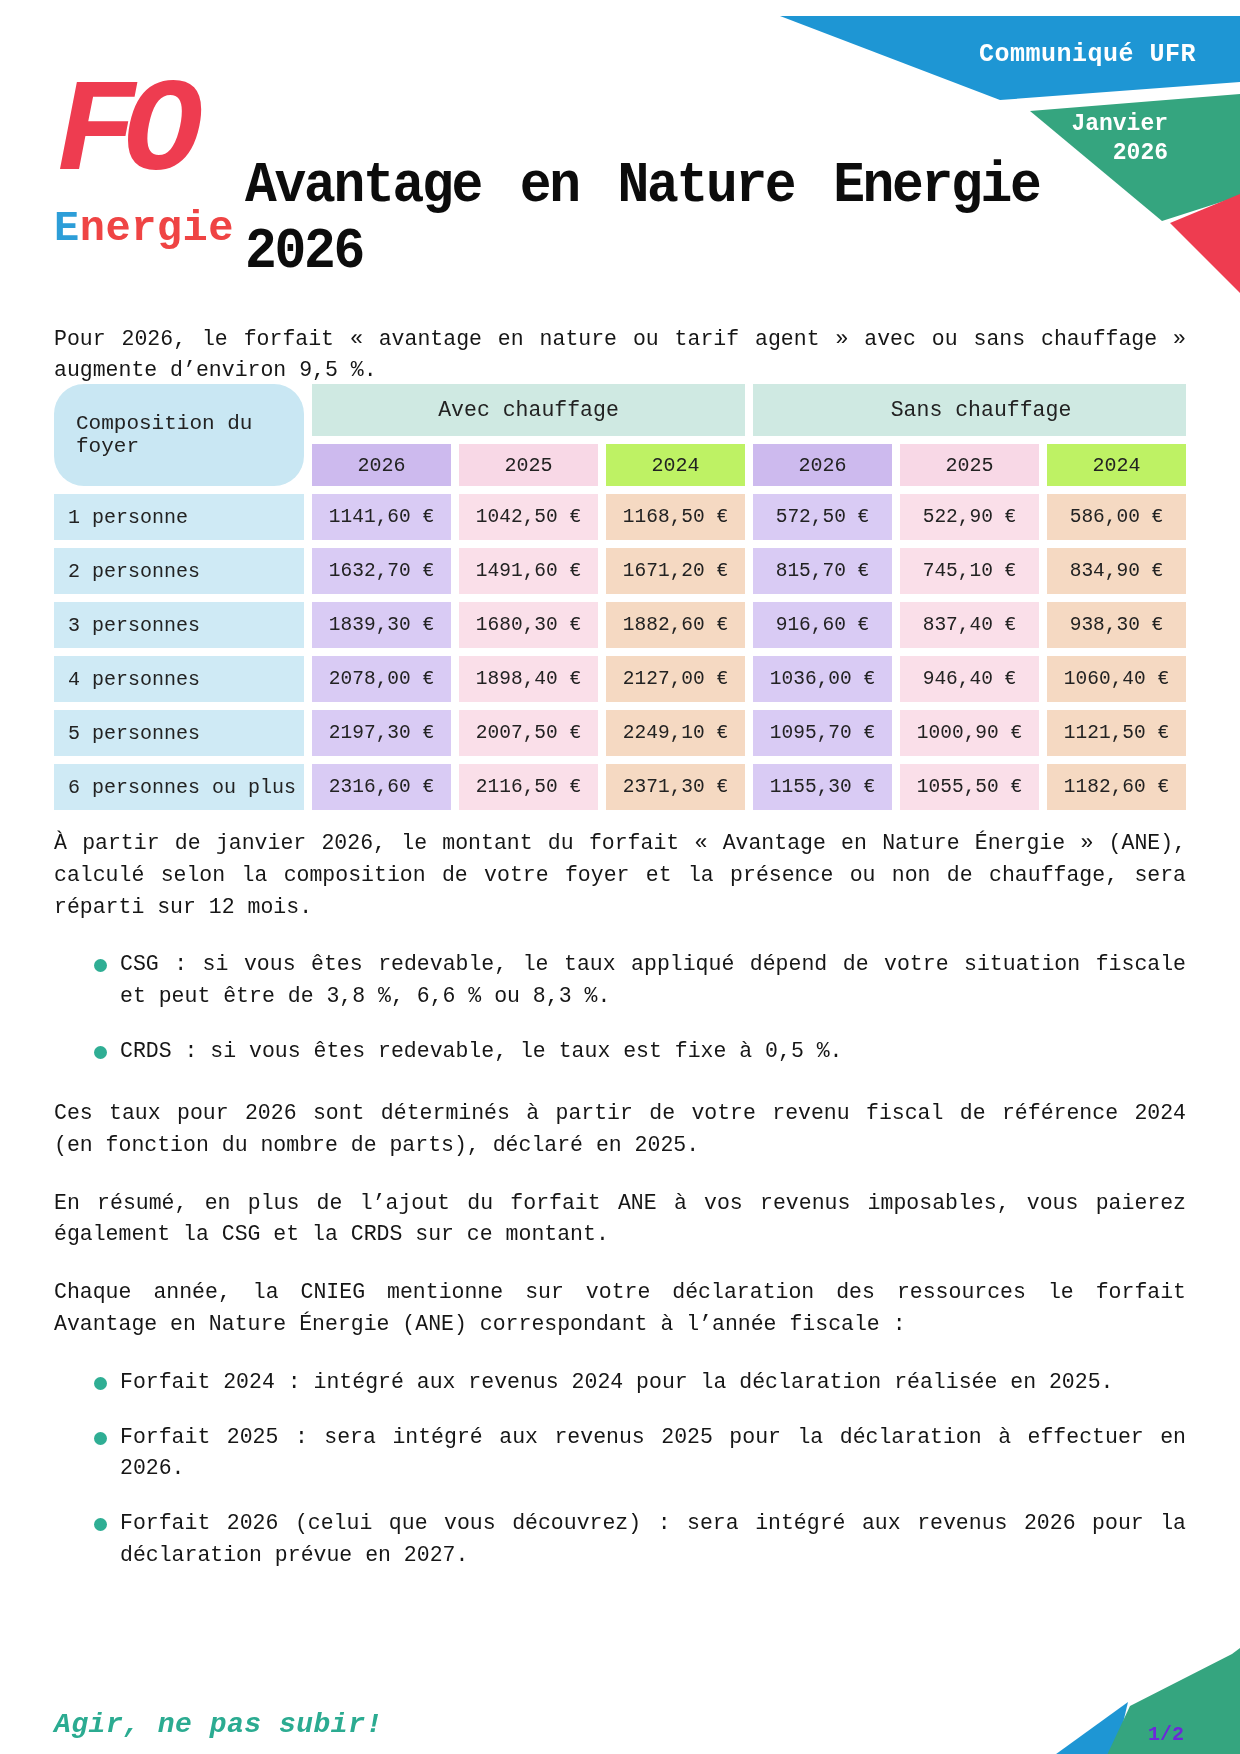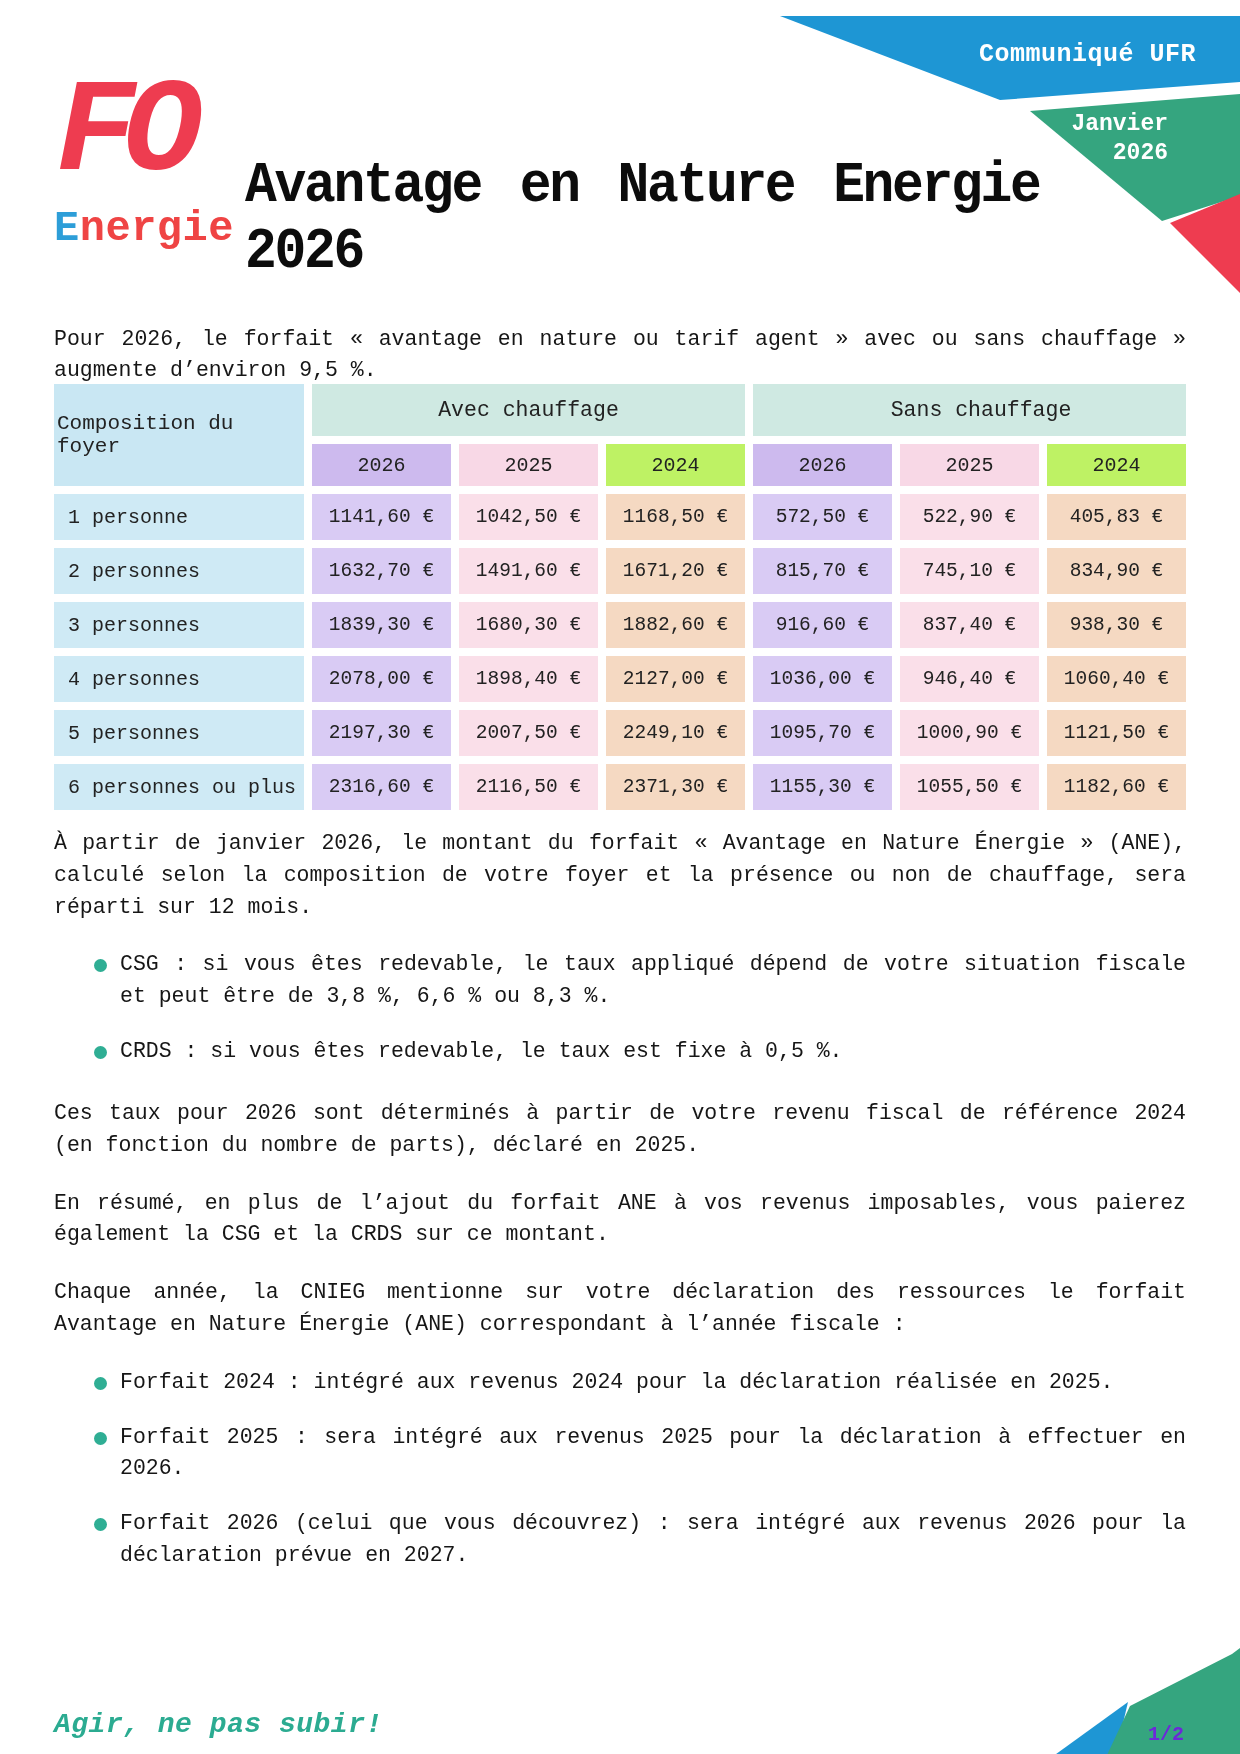--- a/index.html
+++ b/index.html
@@ -47,21 +47,21 @@
   
   .ane-table{
     position:absolute; left:54px; top:368px; width:1132px; z-index:2;
     display:grid; grid-template-columns:250px repeat(6, 1fr);
     grid-template-rows:52px 42px repeat(6, 46px); gap:8px;
     font-size:20px; color:#222;
   }
   .cell{display:flex; align-items:center; justify-content:center; text-align:center;}
   .corner{
     grid-column:1; grid-row:1 / 3; background:#c9e7f3;
-    justify-content:flex-start; padding-left:3px; font-size:21px; text-align:left;
+    justify-content:flex-start; padding-left:22px; font-size:21px; text-align:left;border-radius:30px;
   }
   .rowlabel{background:#cfeaf5; justify-content:flex-start; padding-left:14px; text-align:left;}
   .group{background:#cfe9e2; font-size:21.5px;}
   .g1{grid-column:2 / 5; grid-row:1;}
   .g2{grid-column:5 / 8; grid-row:1;padding-left:23px;}
   .hdr-purple{background:#cdbaee;}
   .hdr-pink{background:#f8d8e6;}
   .hdr-peach{background:#bef264;}
   .cell-purple{background:#d9cbf4;}
   .cell-pink{background:#fadfe9;}
@@ -129,21 +129,21 @@
     <div class="cell hdr-purple">2026</div>
     <div class="cell hdr-pink">2025</div>
     <div class="cell hdr-peach">2024</div>
 
     <div class="cell rowlabel">1 personne</div>
     <div class="cell val cell-purple">1141,60 €</div>
     <div class="cell val cell-pink">1042,50 €</div>
     <div class="cell val cell-peach">1168,50 €</div>
     <div class="cell val cell-purple">572,50 €</div>
     <div class="cell val cell-pink">522,90 €</div>
-    <div class="cell val cell-peach">405,83 €</div>
+    <div class="cell val cell-peach">586,00 €</div>
 
     <div class="cell rowlabel">2 personnes</div>
     <div class="cell val cell-purple">1632,70 €</div>
     <div class="cell val cell-pink">1491,60 €</div>
     <div class="cell val cell-peach">1671,20 €</div>
     <div class="cell val cell-purple">815,70 €</div>
     <div class="cell val cell-pink">745,10 €</div>
     <div class="cell val cell-peach">834,90 €</div>
 
     <div class="cell rowlabel">3 personnes</div>

